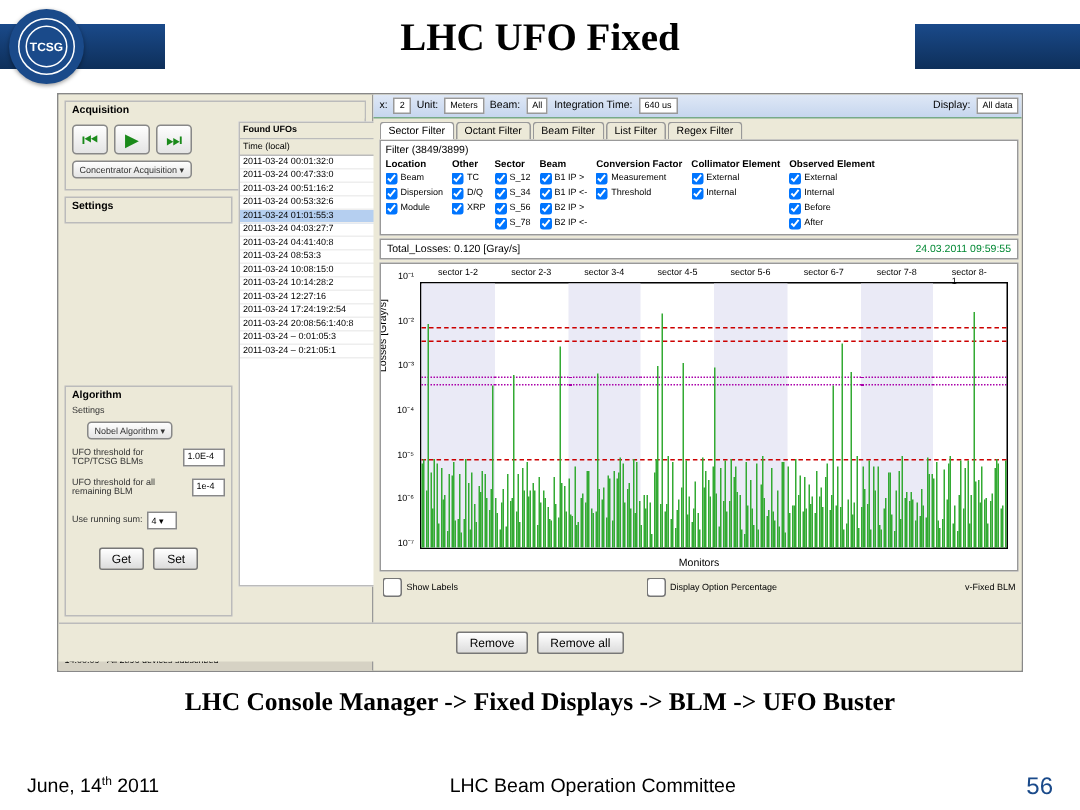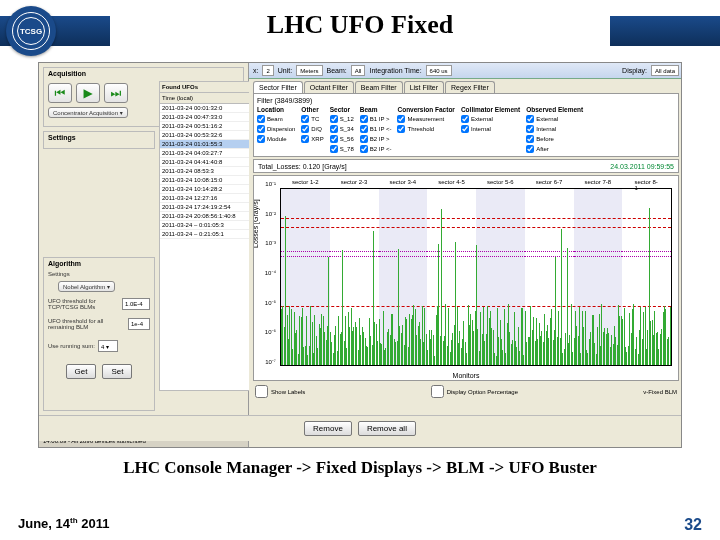--- a/index.html
+++ b/index.html
@@ -107,21 +107,21 @@
   .stdbtn { padding:2px 8px; font-size:8px; background:linear-gradient(#fff,#dcdcdc);
             border:1px solid #777; border-radius:2px; }
 
   
   .caption { position:absolute; top:458px; left:0; right:0; text-align:center;
              font-family: Georgia,'Times New Roman',serif; font-size:17px; font-weight:bold; }
 
   
   .footer { position:absolute; bottom:6px; left:0; right:0; display:flex;
             justify-content:space-between; padding:0 18px;
-            font-family: Georgia,'Times New Roman',serif; font-size:13px;font-weight:bold; }
+            font-family: Georgia,'Times New Roman',serif; font-size:13px; }
   .footer sup { font-size:8px; }
   .pagenum { color:#1a4a8a; font-size:16px; }
 </style>
 </head>
 <body>
 
 <div class="banner"></div>
 <div class="cern-badge">
   <span>TCSG</span>
 </div>
@@ -689,14 +689,15 @@
   <div class="remove-bar">
     <div class="stdbtn">Remove</div>
     <div class="stdbtn">Remove all</div>
   </div>
 </div>
 
 <div class="caption">LHC Console Manager -&gt; Fixed Displays -&gt; BLM -&gt; UFO Buster</div>
 
 <div class="footer">
   <span>June, 14<sup>th</sup> 2011</span>
-  <span class="pagenum">32</span>
+  <span>LHC Beam Operation Committee</span>
+  <span class="pagenum">56</span>
 </div>
 
 </body></html>

